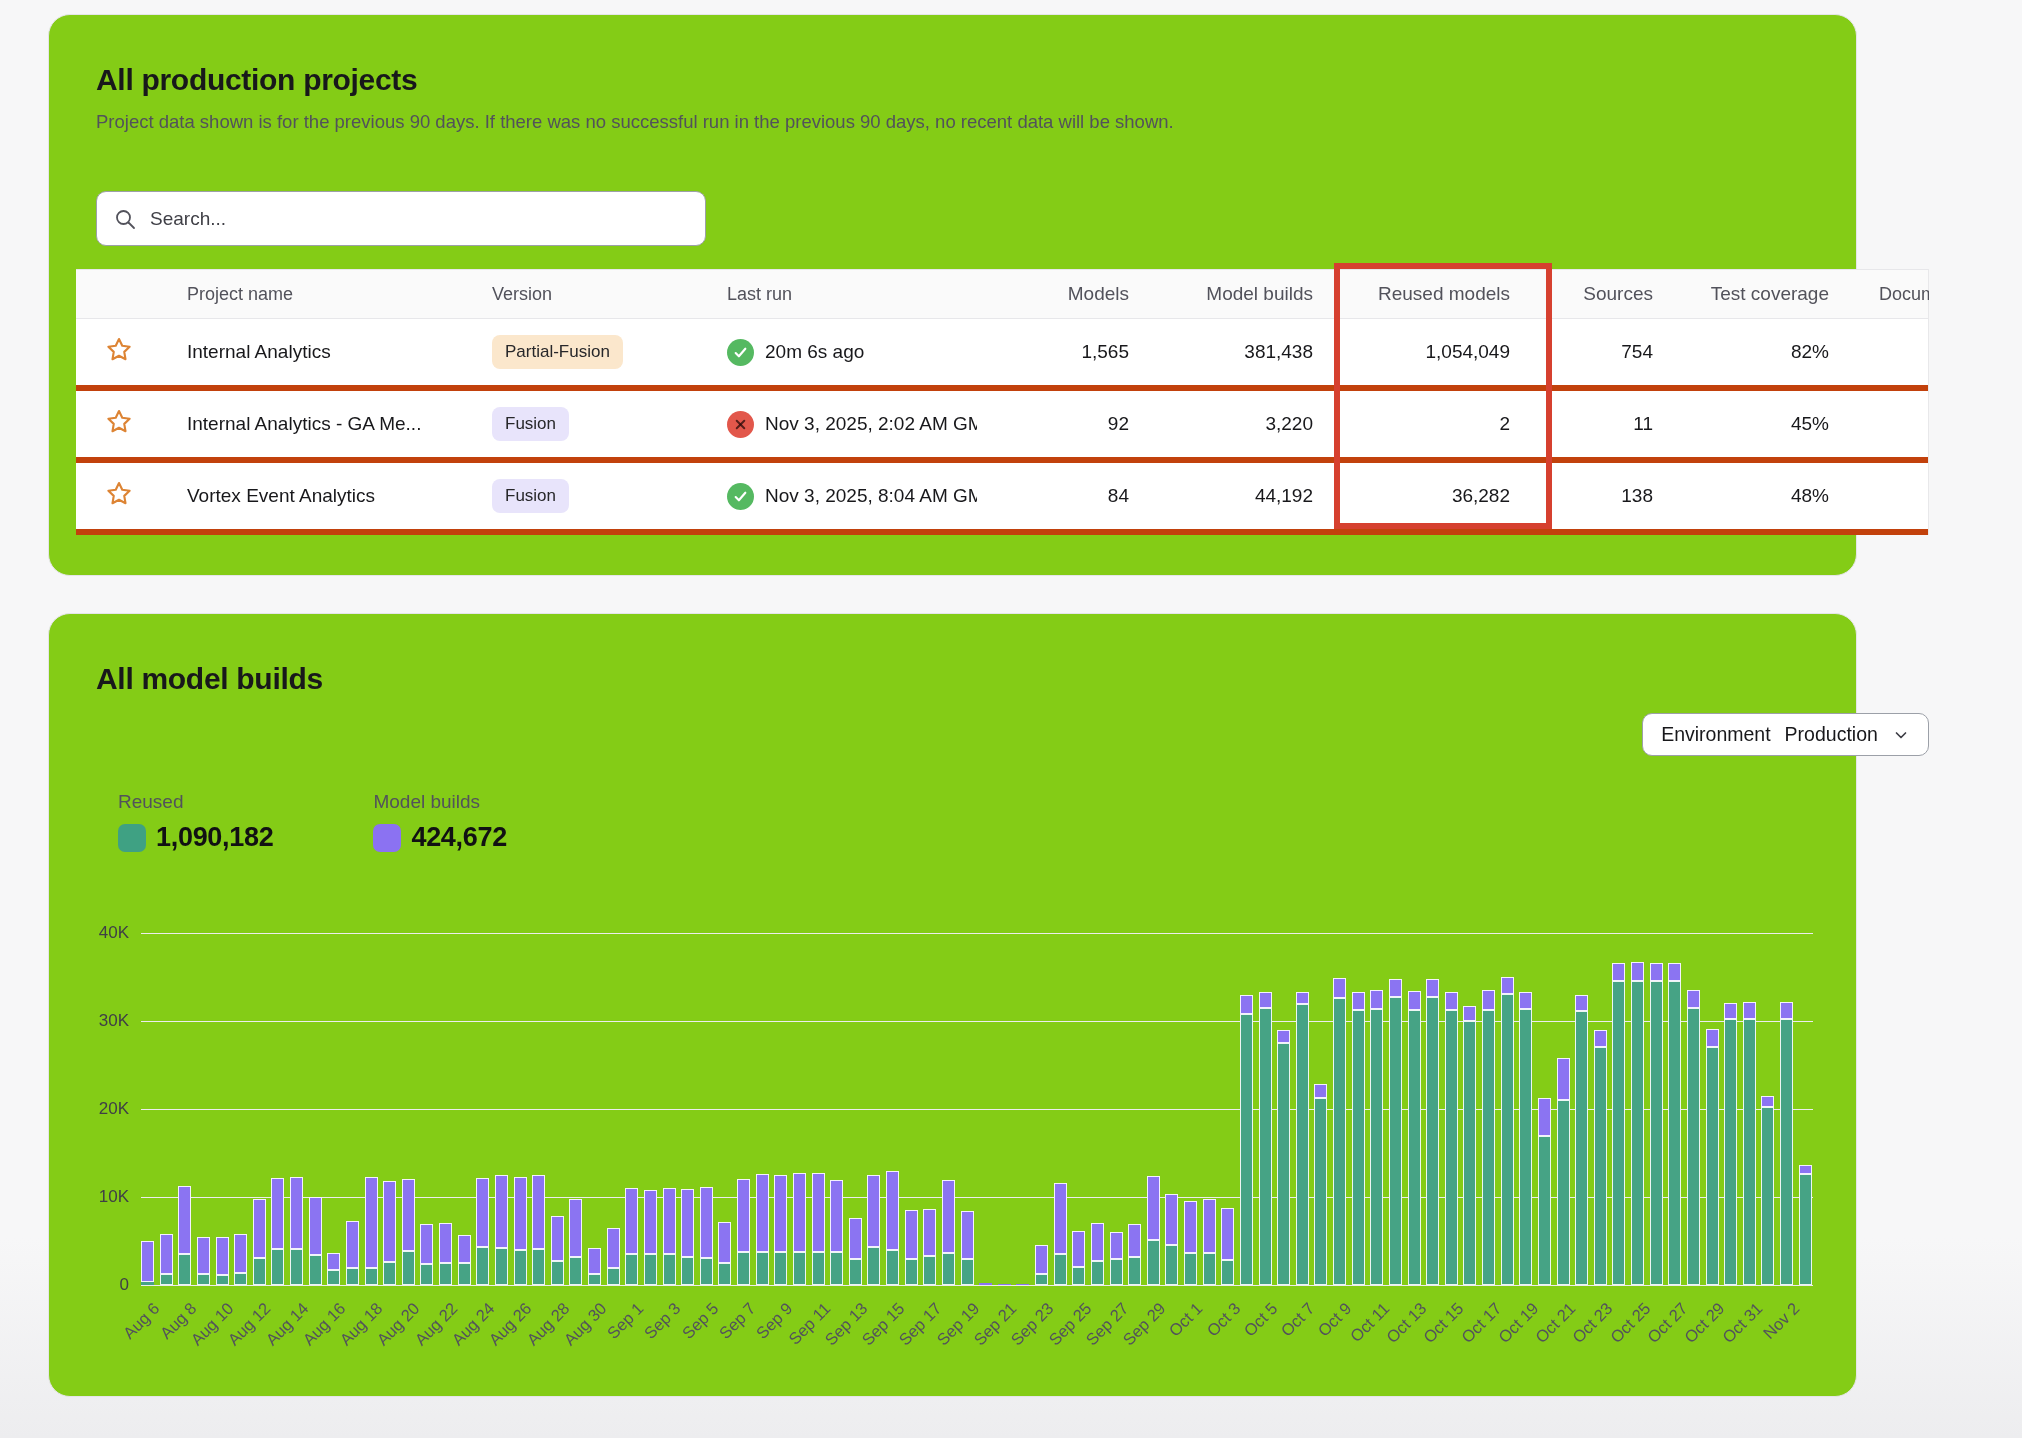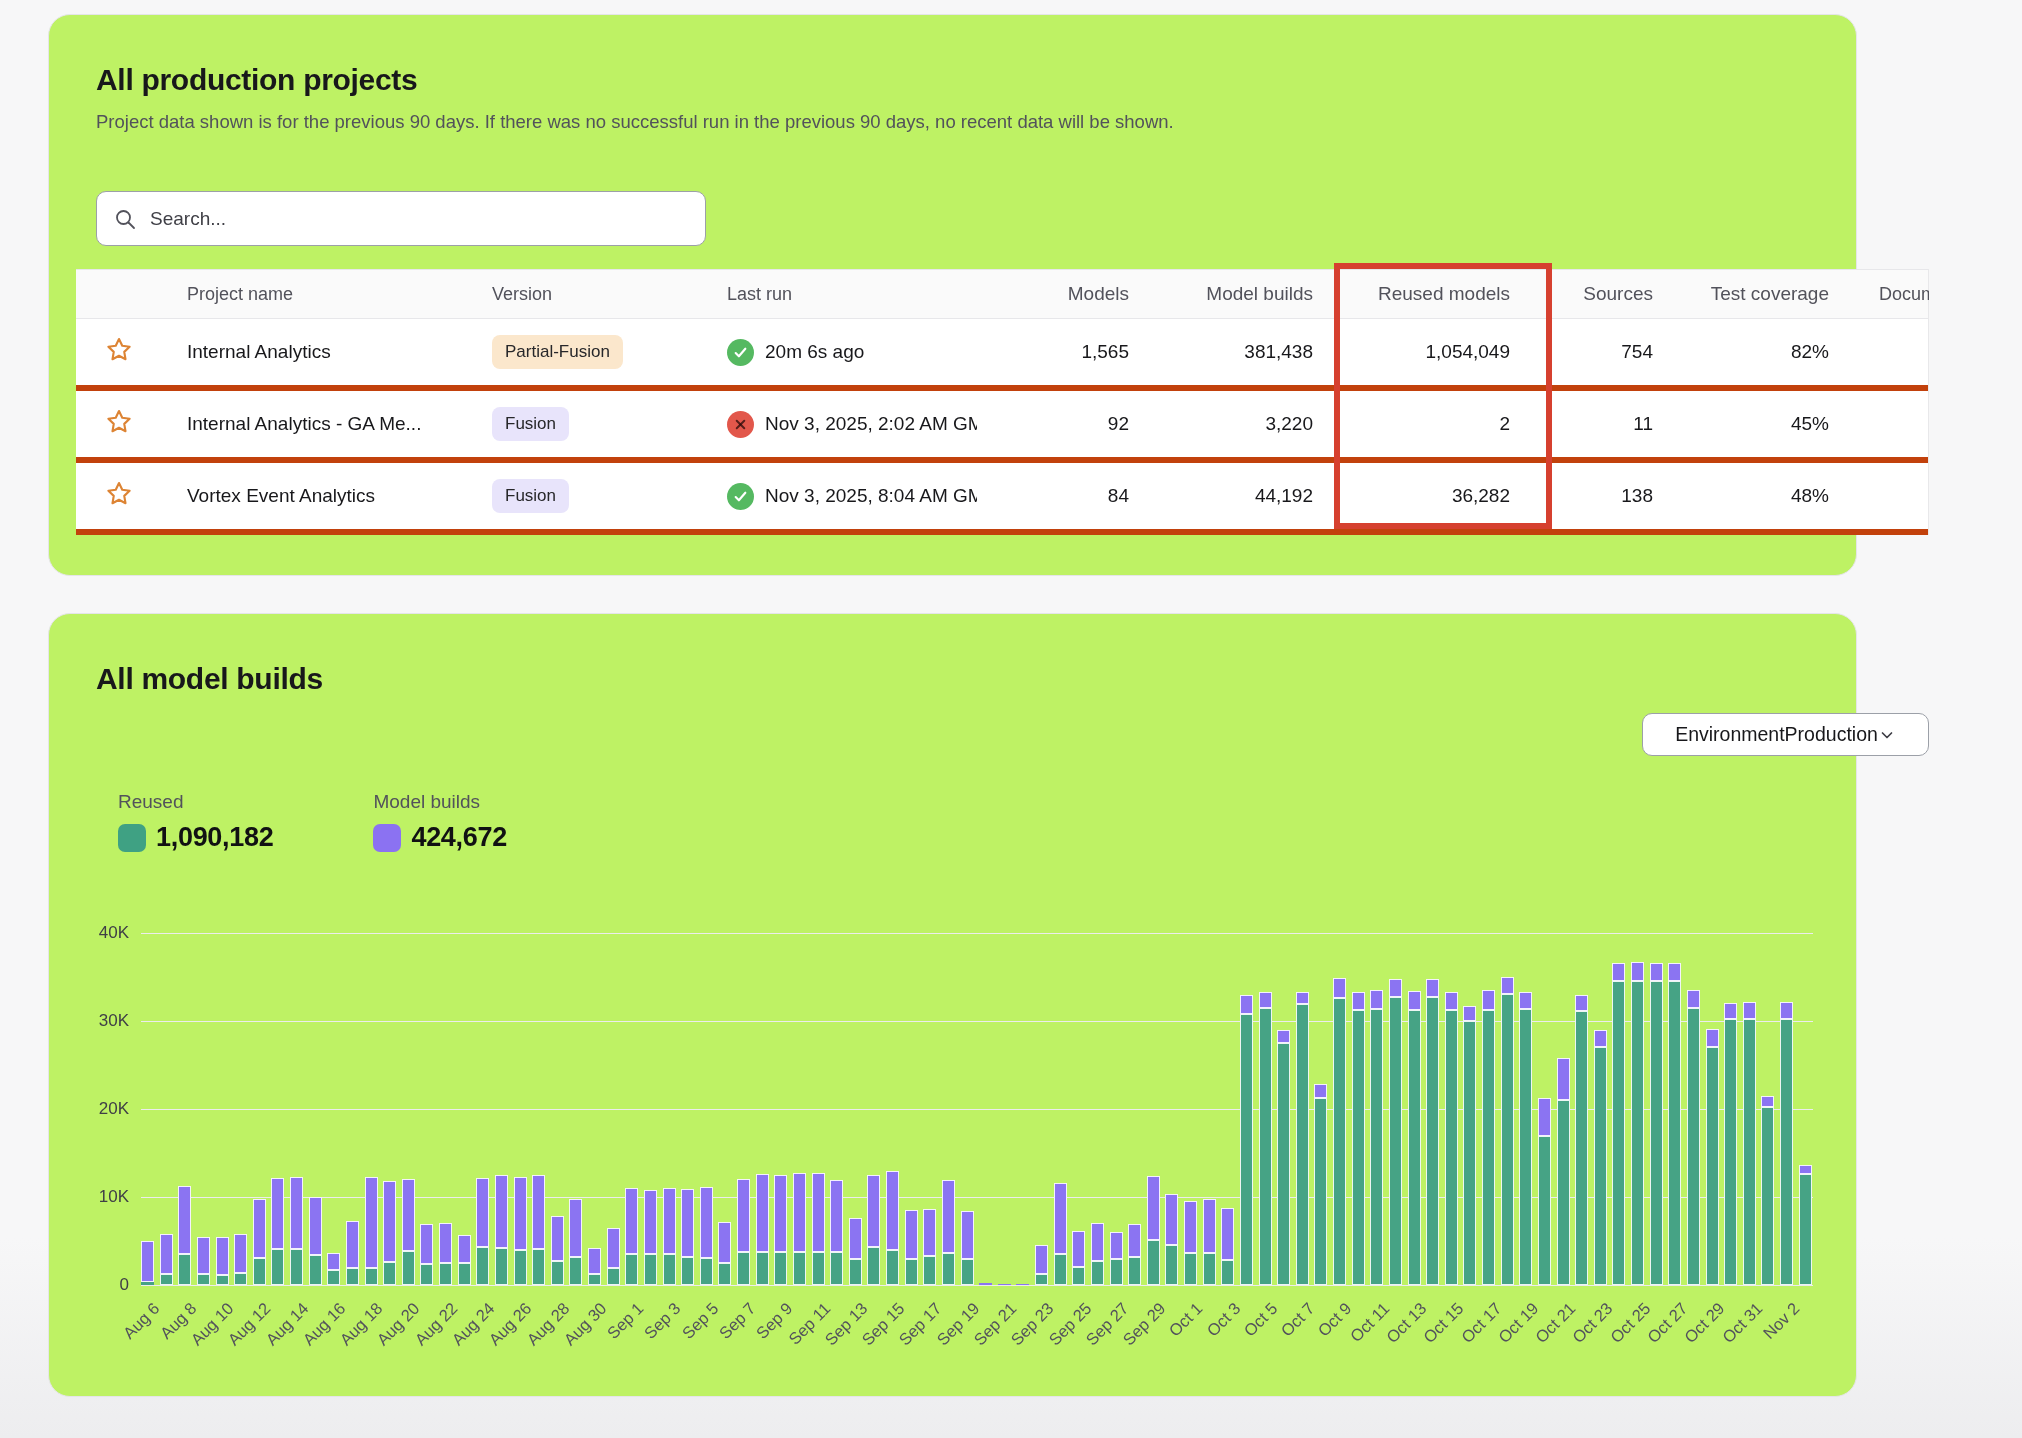--- a/index.html
+++ b/index.html
@@ -5,21 +5,21 @@
   * { margin:0; padding:0; box-sizing:border-box; }
   html,body { width:2022px; height:1438px; overflow:hidden; }
   body {
     font-family:"Liberation Sans","DejaVu Sans",sans-serif;
     background:linear-gradient(#f7f7f8 86%, #ededef 100%);
     color:#18181b;
     position:relative;
   }
   .card {
     position:absolute; left:48px; width:1809px;
-    background:#bef264; border:1px solid #e5e5e8; border-radius:22px;
+    background:#84cc16; border:1px solid #e5e5e8; border-radius:22px;
   }
   #projects-card { top:14px; height:562px; }
   #builds-card   { top:613px; height:784px; }
 
   .card-title { font-size:30px; font-weight:700; letter-spacing:-0.3px; color:#18181b; }
   .card-subtitle { font-size:18.5px; color:#52525b; margin-top:14px; }
   .card-head { padding:48px 0 0 47px; }
 
   
   .search-box {
@@ -52,21 +52,21 @@
   .status-dot { width:27px; height:27px; border-radius:50%; flex:0 0 27px; display:flex; align-items:center; justify-content:center; }
   .status-dot.success { background:#55b961; }
   .status-dot.error   { background:#e2574b; }
 
   .highlight-box { position:absolute; left:1285px; top:248px; width:218px; height:266px; border:6px solid #d6402f; z-index:6; pointer-events:none; }
 
   
   .env-select {
     position:absolute; left:1593px; top:99px; width:287px; height:43px;
     border:1px solid #9ca0a8; border-radius:10px; background:#fff;
-    display:flex; align-items:center; justify-content:center; 
+    display:flex; align-items:center; justify-content:center; gap:14px;
     font-size:19.5px; cursor:pointer;
   }
   .env-select .env-label { color:#18181b; }
   .env-select .env-value { color:#18181b; font-weight:400; }
   .learn-link { color:#18181b; text-decoration:underline; text-underline-offset:4px; cursor:pointer; }
 
   .legend { position:absolute; top:177px; left:69px; display:flex; gap:100px; }
   .legend-group .lg-label { font-size:19px; color:#52525b; }
   .legend-group .lg-valrow { display:flex; align-items:center; gap:10px; margin-top:9px; }
   .swatch { width:28px; height:28px; border-radius:7px; }

